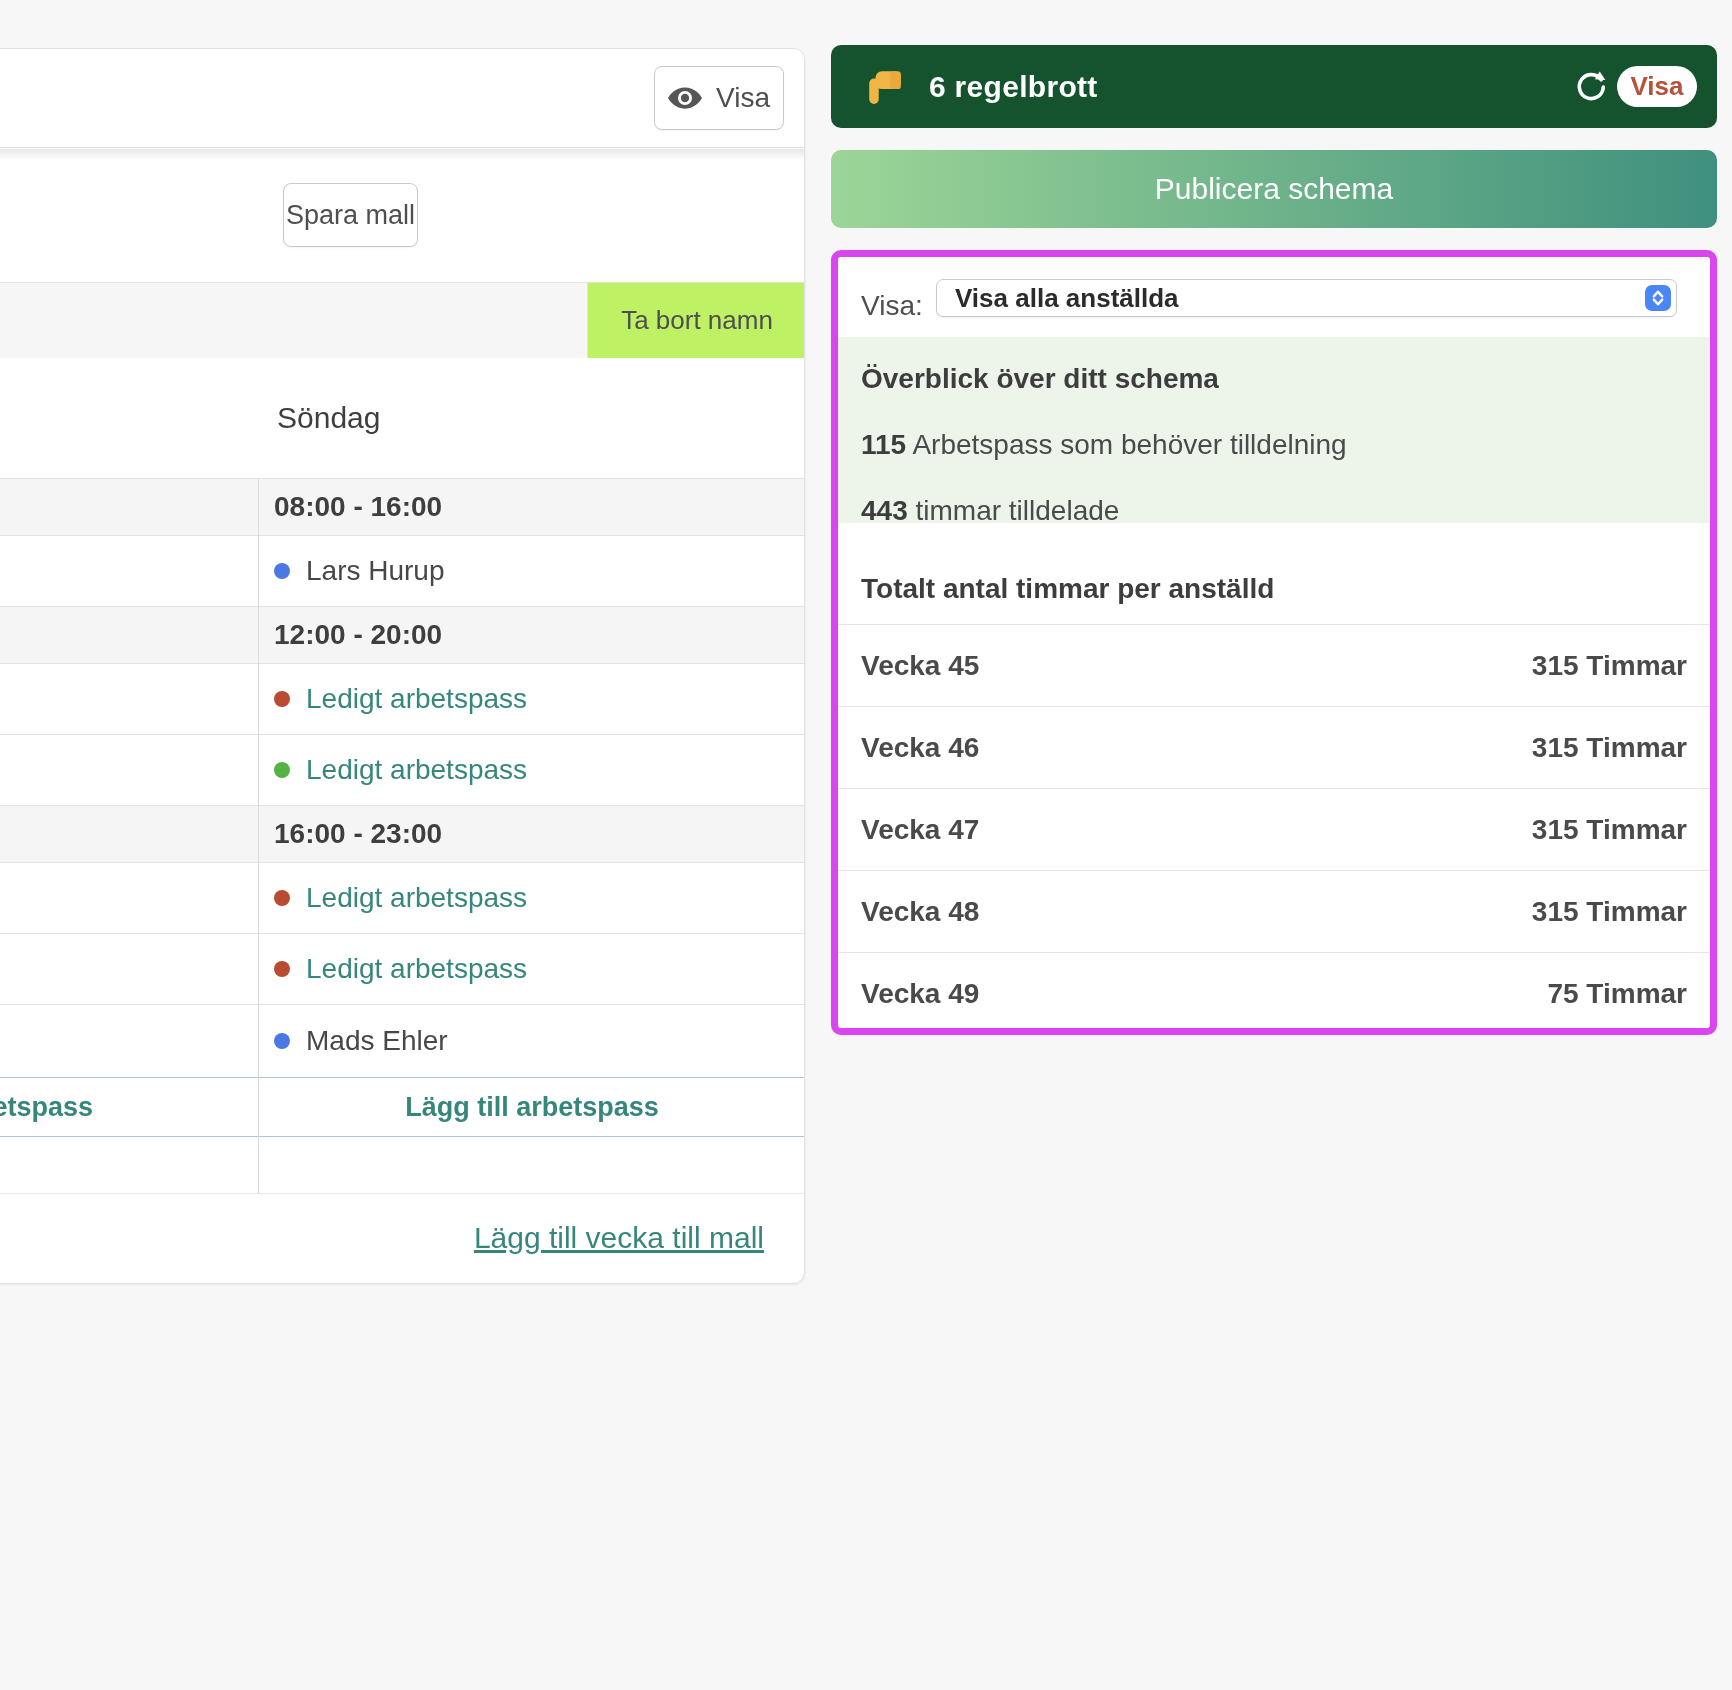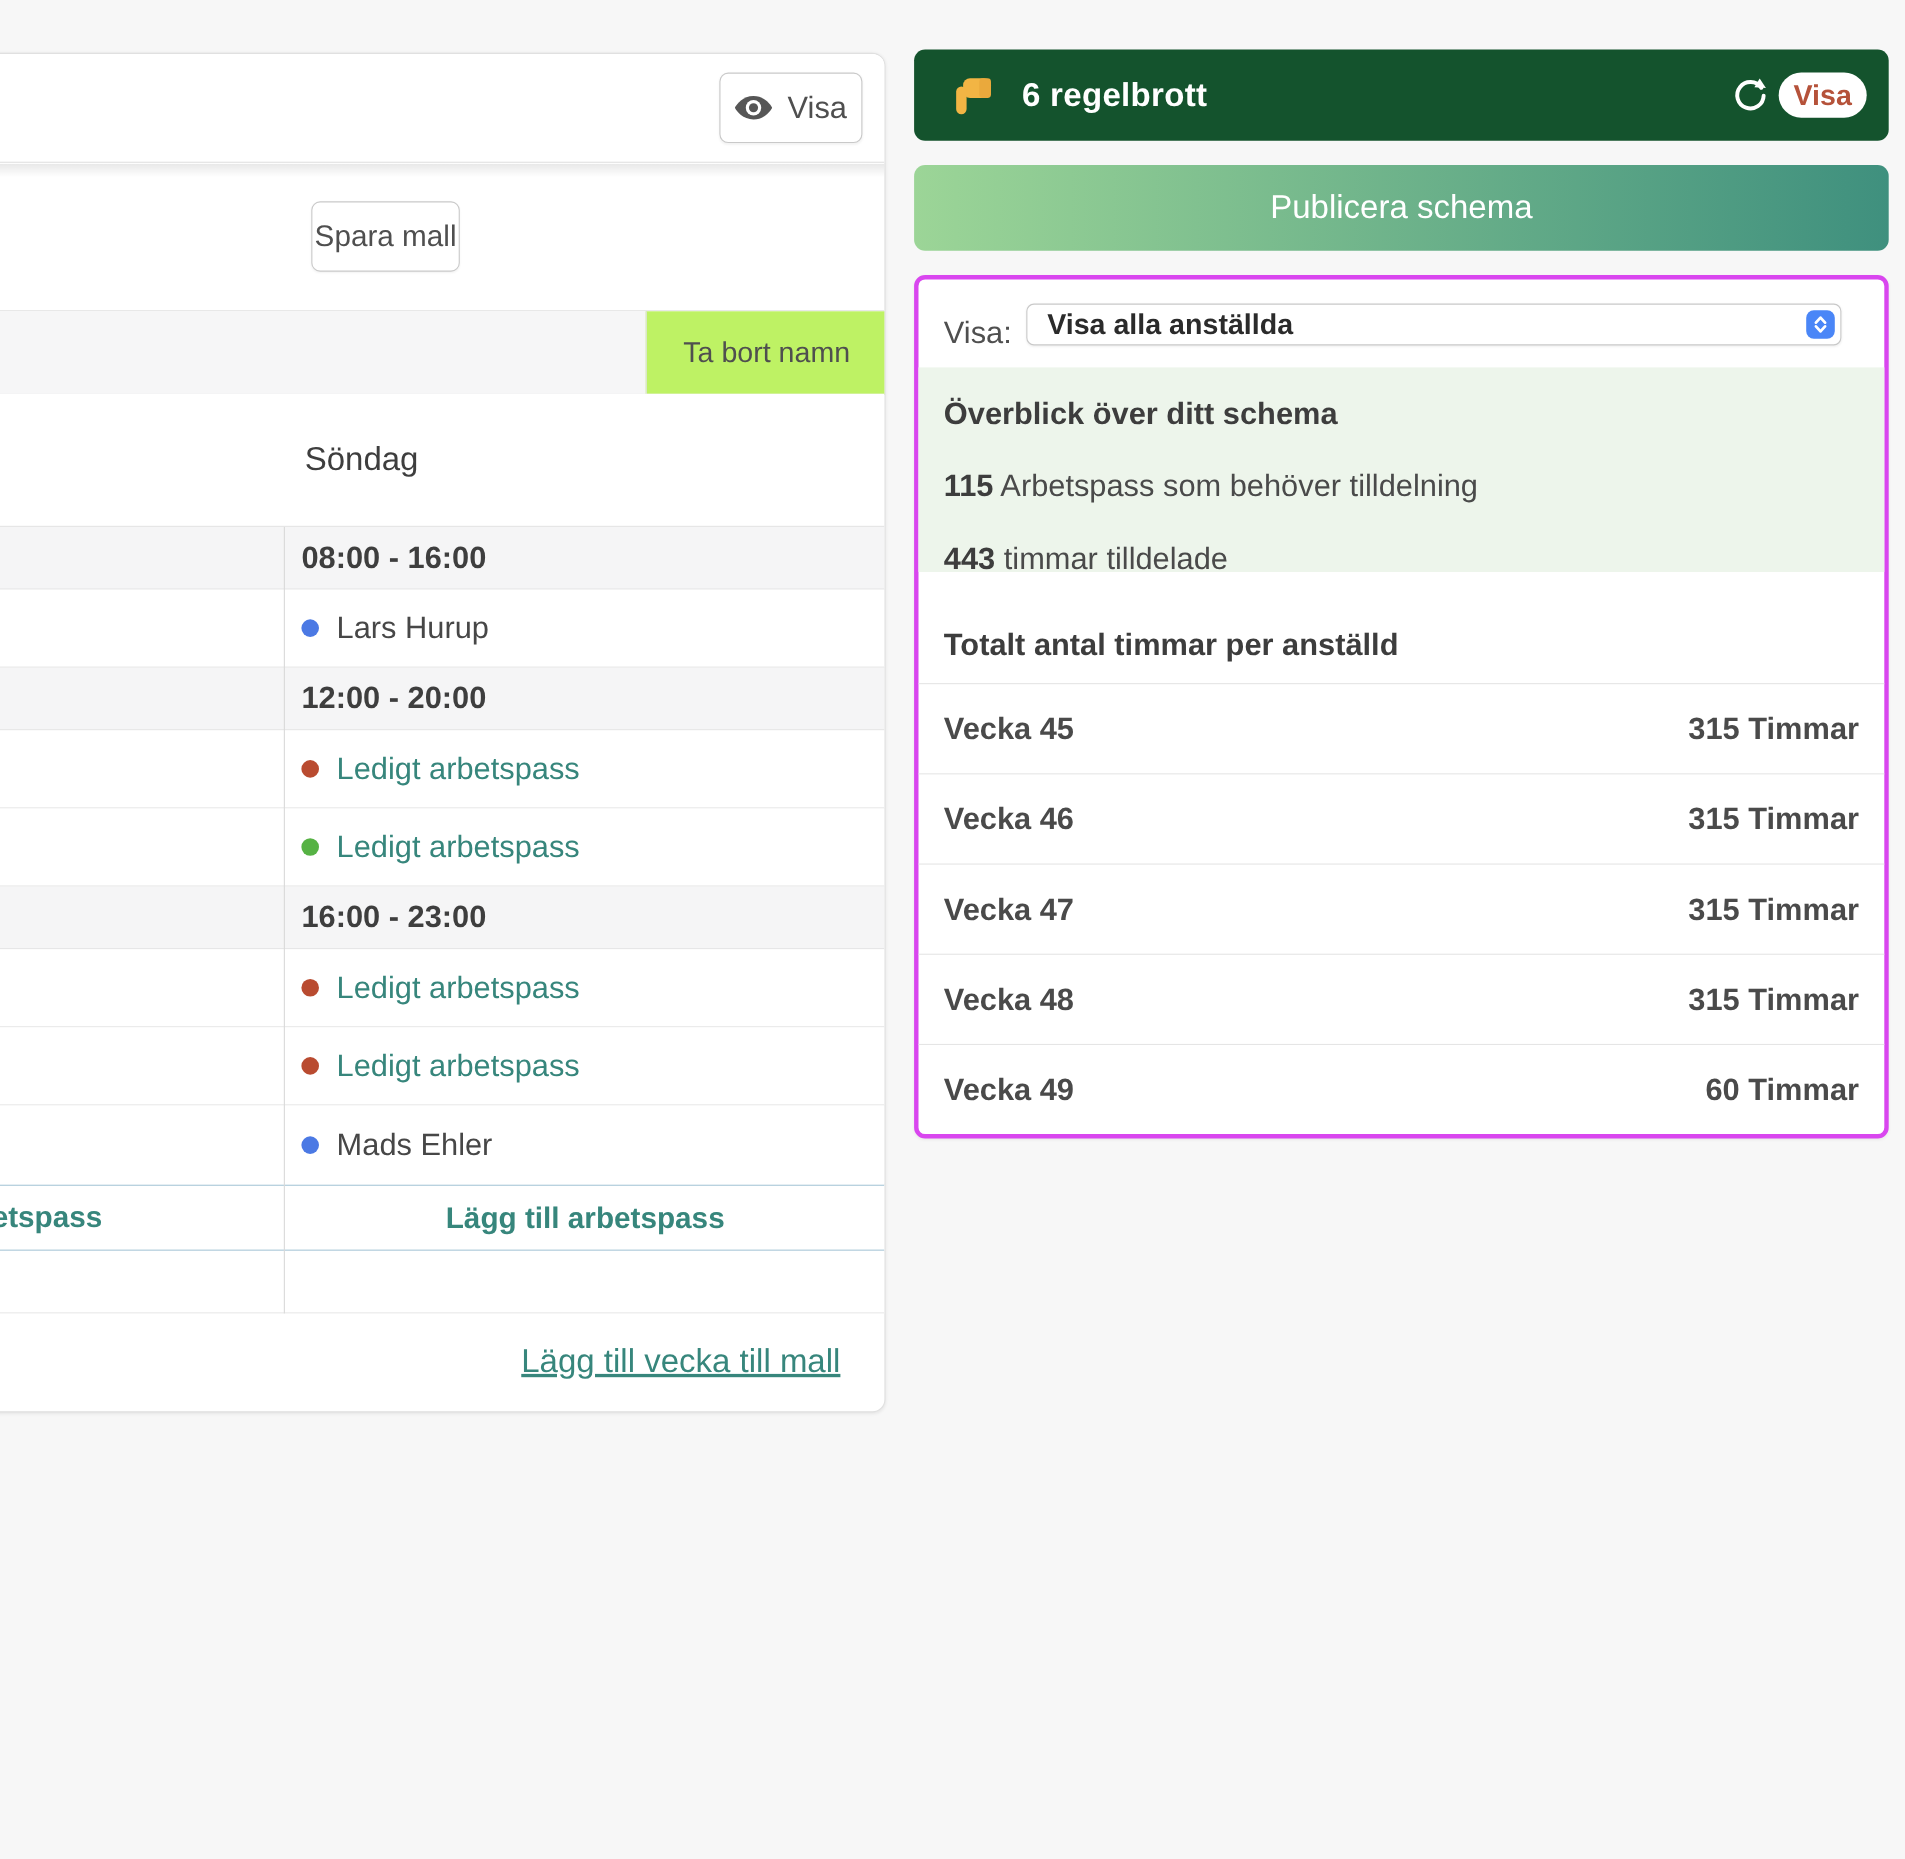--- a/index.html
+++ b/index.html
@@ -112,21 +112,21 @@
   }
   .publish-btn {
     position:absolute; left:831px; top:150px; width:886px; height:78px;
     border:none; border-radius:10px;
     background:linear-gradient(90deg, #9cd597, #3f907e);
     color:#fff; font-size:30px; font-weight:500; font-family:inherit; cursor:pointer;
   }
 
   .right-card {
     position:absolute; left:831px; top:250px; width:886px; height:785px;
-    background:#fff; border:4px solid #d946ef; border-radius:10px;
+    background:#fff; border:7px solid #d946ef; border-radius:10px;
     box-shadow:0 1px 3px rgba(0,0,0,.06);
   }
   .filter-label { position:absolute; left:23px; top:33px; font-size:28px; color:#4f4f4f; }
   .select {
     position:absolute; left:98px; top:22px; width:741px; height:38px;
     background:#fff; border:1px solid #c9c9c9; border-radius:7px;
     box-shadow:0 1px 2px rgba(0,0,0,.06);
     display:flex; align-items:center; cursor:pointer;
   }
   .select-value { margin-left:18px; font-size:26px; font-weight:600; color:#2b2b2b; }
@@ -288,16 +288,16 @@
       <div class="week-row">
     <span class="week-label">Vecka 47</span>
     <span class="week-hours">315 Timmar</span>
   </div>
       <div class="week-row">
     <span class="week-label">Vecka 48</span>
     <span class="week-hours">315 Timmar</span>
   </div>
       <div class="week-row">
     <span class="week-label">Vecka 49</span>
-    <span class="week-hours">60 Timmar</span>
+    <span class="week-hours">75 Timmar</span>
   </div>
     </div>
 </div>
 
 </body></html>

